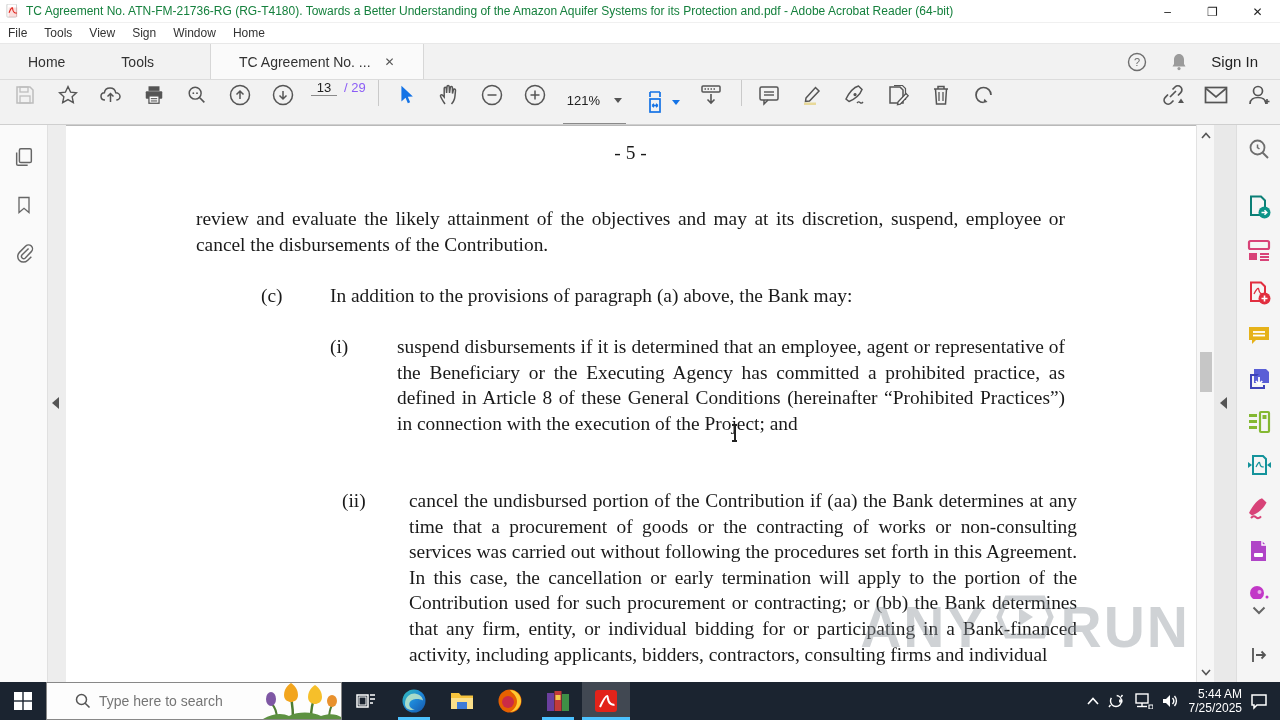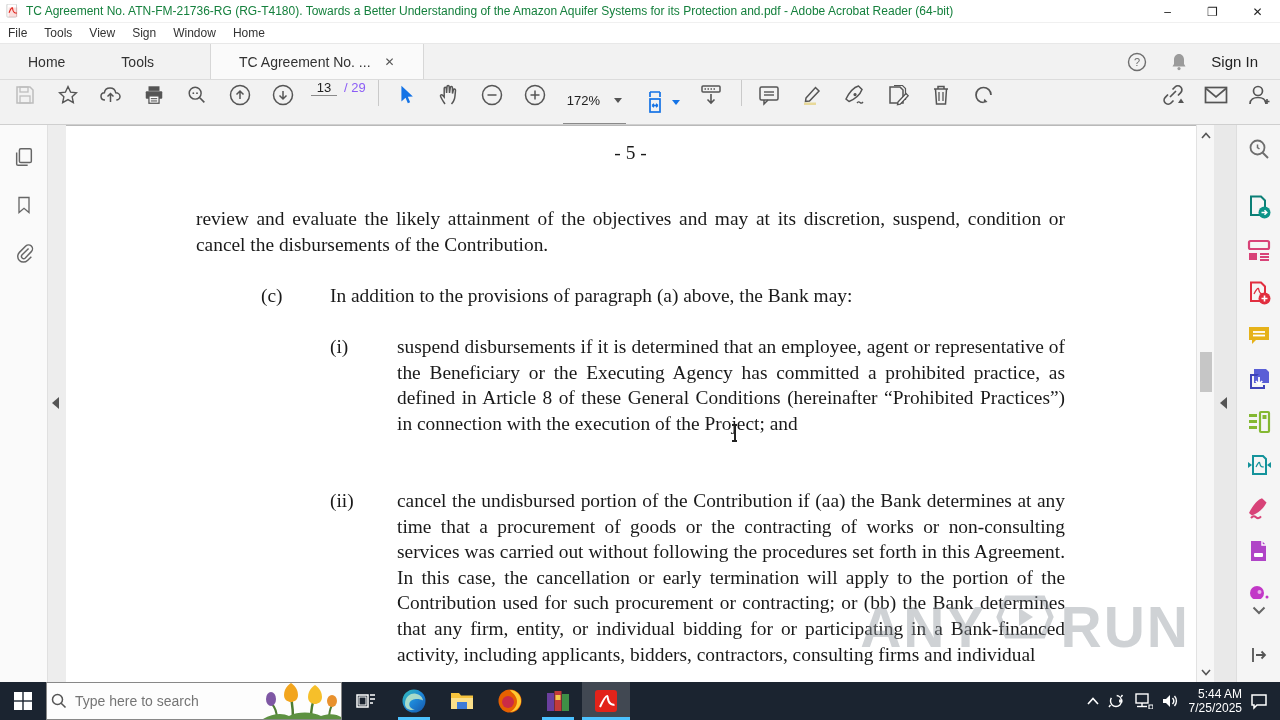--- a/index.html
+++ b/index.html
@@ -48,21 +48,21 @@
   .splitter-arrow.r { left:1220px; border-right:7px solid #555; }
 
   .viewport { position:absolute; left:66px; top:0; width:1130px; height:557px; background:#fff; border-top:1px solid #b9b9b9; overflow:hidden; }
   .doc { position:absolute; left:130px; width:869px; top:0; font-family:"Liberation Serif","DejaVu Serif",serif; font-size:19.4px; line-height:25.6px; color:#1a1a1a; }
   .doc .hdr { position:absolute; top:14px; width:100%; text-align:center; }
   .doc .p1 { position:absolute; top:80px; width:100%; text-align:justify; }
   .doc .pc { position:absolute; top:157px; left:0; width:100%; padding-left:134px; }
   .doc .pc .lbl { position:absolute; left:65px; top:0; }
   .doc .pi { position:absolute; top:208px; left:0; width:100%; padding-left:201px; text-align:justify; }
   .doc .pi .lbl { position:absolute; left:134px; top:0; }
-  .doc .pii { position:absolute; top:362px; left:0; width:100%; padding-left:201px; text-align:justify; }
+  .doc .pii { position:absolute; top:362px; left:12px; width:100%; padding-left:201px; text-align:justify; }
   .doc .pii .lbl { position:absolute; left:134px; top:0; }
 
   .ibeam { position:absolute; left:664px; top:298px; width:9px; height:18px; }
   .ibeam:before, .ibeam:after { content:""; position:absolute; left:2px; width:5px; height:2px; background:#222; }
   .ibeam:before { top:0; } .ibeam:after { bottom:0; }
   .ibeam i { position:absolute; left:4px; top:1px; width:1.6px; height:16px; background:#222; display:block; }
 
   .watermark { position:absolute; right:6px; top:468px; display:flex; align-items:flex-start; gap:6px; opacity:.42; color:#8e959c; font-weight:bold; font-size:57px; letter-spacing:2px; pointer-events:none; }
 
   .vscroll { position:absolute; left:1196px; top:0; bottom:0; width:18px; background:#f7f7f7; border-left:1px solid #e2e2e2; }
@@ -71,21 +71,21 @@
   .vscroll .thumb { position:absolute; left:3px; top:227px; width:12px; height:40px; background:#c6c6c6; }
 
   .rightrail { position:absolute; right:0; top:0; bottom:0; width:44px; background:#f5f5f5; border-left:1px solid #dedede; display:flex; flex-direction:column; align-items:center; padding-top:12px; }
   .rtool { width:28px; height:28px; margin-bottom:17px; display:flex; align-items:center; justify-content:center; }
   .rdiv { width:26px; height:1px; background:#cfcfcf; margin:2px 0 14px 0; }
   .rchev { color:#666; font-size:11px; margin-bottom:12px; }
 
   
   .taskbar { position:absolute; left:0; top:682px; width:1280px; height:38px; background:#1b2430; display:flex; align-items:stretch; color:#fff; }
   .startbtn { width:46px; display:flex; align-items:center; justify-content:center; }
-  .searchbox { width:296px; background:#fdfdfd; border:1px solid #888; display:flex; align-items:center; padding-left:4px; position:relative; overflow:hidden; }
+  .searchbox { width:296px; background:#fdfdfd; border:1px solid #888; display:flex; align-items:center; padding-left:28px; position:relative; overflow:hidden; }
   .searchbox input { border:none; outline:none; background:transparent; font-size:14px; color:#444; width:170px; margin-left:8px; font-family:"Liberation Sans",sans-serif; }
   .searchbox .season { position:absolute; right:0; bottom:0; }
   .taskcell { width:48px; display:flex; align-items:center; justify-content:center; position:relative; }
   .taskcell.active { background:rgba(255,255,255,.17); }
   .runline { position:absolute; bottom:0; left:8px; right:8px; height:3px; background:#4cc2ff; }
   .taskcell.active .runline { left:0; right:0; }
   .tray { margin-left:auto; display:flex; align-items:center; gap:8px; padding-right:12px; }
   .tray .ticon { color:#fff; display:flex; align-items:center; justify-content:center; }
   .clock { text-align:right; font-size:12px; line-height:14px; }
 </style>
@@ -207,21 +207,21 @@
         </svg>
       </div>
     <div class="tbtn">
         <svg width="24" height="24" viewBox="0 0 24 24">
           <circle cx="12" cy="12" r="9.5" fill="none" stroke="#555" stroke-width="1.5"></circle>
           <line x1="7.5" y1="12" x2="16.5" y2="12" stroke="#555" stroke-width="1.5"></line>
           <line x1="12" y1="7.5" x2="12" y2="16.5" stroke="#555" stroke-width="1.5"></line>
         </svg>
       </div>
     <div class="zoombox">
-      <span class="zl">172%</span>
+      <span class="zl">121%</span>
       <span class="caret"></span>
     </div>
     <div class="fitgrp">
       <svg width="26" height="26" viewBox="0 0 26 26">
           <path d="M8 3 H18 M8 3 V8 M18 3 V8" fill="none" stroke="#1473e6" stroke-width="1.7"></path>
           <rect x="8" y="10" width="10" height="13" fill="none" stroke="#1473e6" stroke-width="1.7"></rect>
           <path d="M10 16.5 H16 M10 16.5 L12 14.8 M10 16.5 L12 18.2 M16 16.5 L14 14.8 M16 16.5 L14 18.2" fill="none" stroke="#1473e6" stroke-width="1.3"></path>
         </svg>
       <span class="caret blue"></span>
     </div>
@@ -313,21 +313,21 @@
           <path d="M17 7 L10 14 a2.4 2.4 0 0 0 3.4 3.4 L20 10.5 a4.3 4.3 0 0 0 -6.1 -6.1 L7 11.3 a6.2 6.2 0 0 0 8.8 8.8 L20 16" fill="none" stroke="#666" stroke-width="1.6"></path>
         </svg>
     </div>
     <div class="leftstrip">
       <div class="splitter-arrow l"></div>
     </div>
 
     <div class="viewport">
       <div class="doc">
         <div class="hdr">- 5 -</div>
-        <div class="p1">review and evaluate the likely attainment of the objectives and may at its discretion, suspend, condition or cancel the disbursements of the Contribution.</div>
+        <div class="p1">review and evaluate the likely attainment of the objectives and may at its discretion, suspend, employee or cancel the disbursements of the Contribution.</div>
         <div class="pc">
           <span class="lbl">(c)</span>
           <span>In addition to the provisions of paragraph (a) above, the Bank may:</span>
         </div>
         <div class="pi">
           <span class="lbl">(i)</span><span>suspend disbursements if it is determined that an employee, agent or representative of the Beneficiary or the Executing Agency has committed a prohibited practice, as defined in Article 8 of these General Conditions (hereinafter “Prohibited Practices”) in connection with the execution of the Project; and</span>
         </div>
         <div class="pii">
           <span class="lbl">(ii)</span><span>cancel the undisbursed portion of the Contribution if (aa) the Bank determines at any time that a procurement of goods or the contracting of works or non-consulting services was carried out without following the procedures set forth in this Agreement. In this case, the cancellation or early termination will apply to the portion of the Contribution used for such procurement or contracting; or (bb) the Bank determines that any firm, entity, or individual bidding for or participating in a Bank-financed activity, including applicants, bidders, contractors, consulting firms and individual</span>
         </div>

